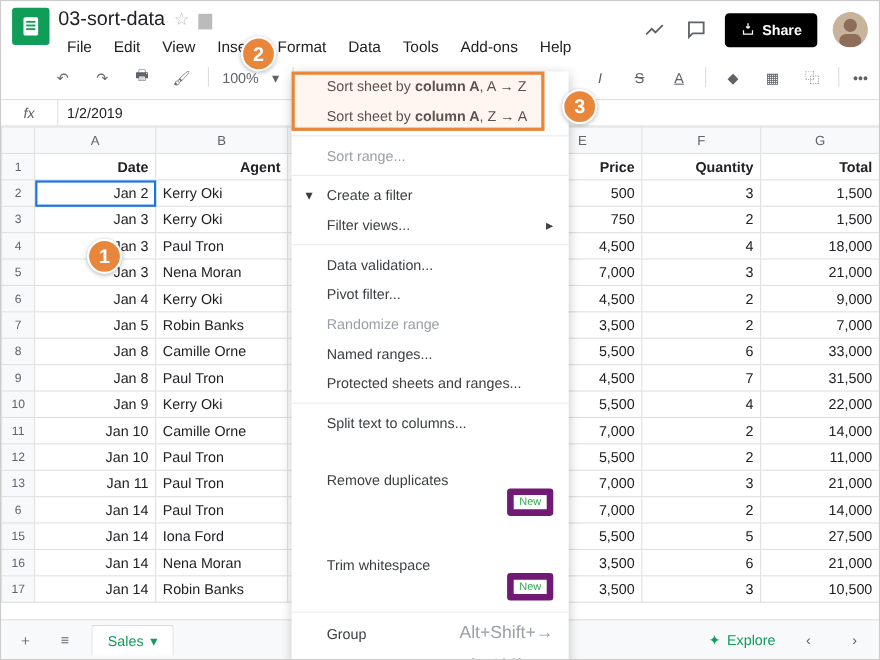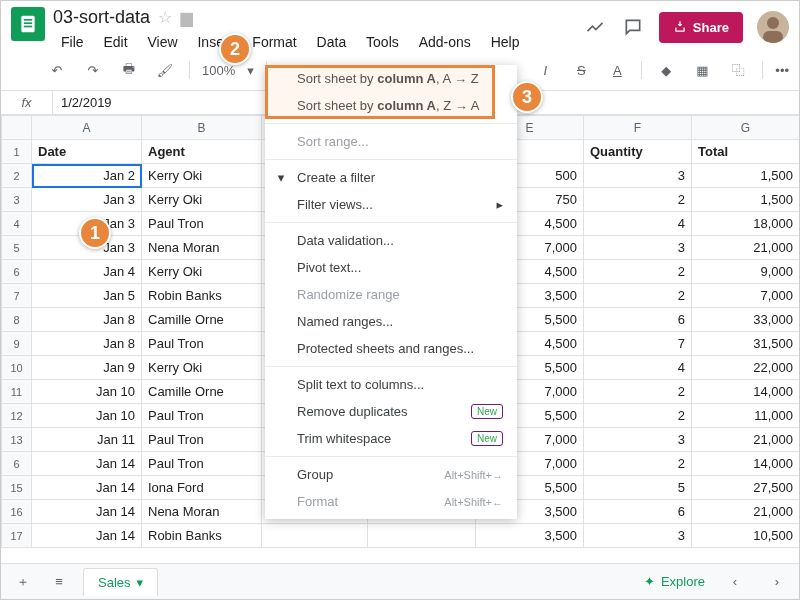--- a/index.html
+++ b/index.html
@@ -8,42 +8,42 @@
   .logo { width:34px; height:34px; background:#0f9d58; border-radius:3px; display:flex; align-items:center; justify-content:center; margin-right:8px; flex:0 0 34px;}
   .logo svg { width:20px; height:26px; }
   .title-area { flex:1; }
   .doc-title { display:flex; align-items:center; gap:8px; font-size:18px; color:#5f6368;}
   .doc-title .name { color:#202124; }
   .star, .folder { color:#bbb; font-size:16px; }
   .menus { margin-top:2px; font-size:14px; color:#202124;}
   .menu-item { display:inline-block; padding:4px 8px; cursor:pointer; }
   .header-right { display:flex; align-items:center; gap:14px; padding-top:4px;}
   .icon-btn { width:24px; height:24px; color:#5f6368; display:flex; align-items:center; justify-content:center; cursor:pointer;}
-  .share-btn { background:#be185d; color:#fff; font-weight:bold; font-size:13px; padding:8px 14px; border-radius:4px; display:flex; align-items:center; gap:6px; cursor:pointer;}
+  .share-btn { background:#000000; color:#fff; font-weight:bold; font-size:13px; padding:8px 14px; border-radius:4px; display:flex; align-items:center; gap:6px; cursor:pointer;}
   .avatar { width:32px; height:32px; border-radius:50%; background:#c8b39c; display:flex; align-items:center; justify-content:center; overflow:hidden;}
   .toolbar { display:flex; align-items:center; padding:4px 10px 8px 44px; gap:12px; border-bottom:1px solid #e0e0e0; color:#5f6368; font-size:13px;}
   .tb-sep { width:1px; height:18px; background:#ddd; }
   .fx-row { display:flex; align-items:center; border-bottom:1px solid #e0e0e0; font-size:13px; color:#5f6368;}
   .fx-label { width:52px; text-align:center; font-style:italic; padding:4px; border-right:1px solid #e0e0e0;}
   .fx-val { padding:4px 8px; color:#202124;}
   .grid { position:relative; font-size:13px; color:#202124;}
   table { border-collapse:collapse; width:100%; table-layout:fixed;}
   th,td { border:1px solid #e0e0e0; height:24px; padding:0 6px; white-space:nowrap; overflow:hidden;}
   th { background:#f8f9fa; font-weight:normal; color:#5f6368; text-align:center; font-size:12px;}
   .rowh { background:#f8f9fa; text-align:center; color:#5f6368; font-size:11px; width:30px;}
-  .hdr { font-weight:bold; text-align:left;}
+  .hdr { font-weight:bold; text-align:right;}
   .num { text-align:right; }
   .selcell { outline:2px solid #1a73e8; outline-offset:-2px; text-align:right;}
   
   .dropdown { position:absolute; left:264px; top:64px; width:252px; background:#fff; box-shadow:0 2px 10px rgba(0,0,0,.25); font-size:13px; color:#3c4043; z-index:50; padding-bottom:4px;}
   .dd-item { padding:6px 14px 6px 32px; position:relative; display:flex; align-items:center; justify-content:space-between; cursor:pointer;}
   .dd-sep { height:1px; background:#e8eaed; margin:4px 0;}
   .dd-disabled { color:#9aa0a6;}
-  .dd-new { border:1px solid #701a75; color:#34a853; font-size:10px; border-radius:3px; padding:1px 5px;}
-  .dd-sc { color:#9aa0a6; font-size:11px;}
+  .dd-new { border:6px solid #701a75; color:#34a853; font-size:10px; border-radius:3px; padding:1px 5px;margin-top:40px;}
+  .dd-sc { color:#9aa0a6; font-size:16px;}
   .dd-icon { position:absolute; left:8px; width:16px; text-align:center;}
   .highlight { position:absolute; left:264px; top:64px; width:230px; height:54px; border:3px solid #e8863b; background:rgba(255,200,150,.15); z-index:51; pointer-events:none;}
   
   .callout { position:absolute; width:32px; height:32px; border-radius:50%; background:#e8863b; color:#fff; font-weight:bold; font-size:18px; display:flex; align-items:center; justify-content:center; z-index:60; border:2px solid #fff; box-shadow:0 1px 4px rgba(0,0,0,.3);}
   .c1 { left:78px; top:216px;}
   .c2 { left:218px; top:32px;}
   .c3 { left:510px; top:80px;}
   
   .bottom { position:absolute; left:0; right:0; bottom:0; height:36px; border-top:1px solid #e0e0e0; background:#f8f9fa; display:flex; align-items:center; padding:0 10px; font-size:13px; color:#5f6368; justify-content:space-between;}
   .sheet-tab { background:#fff; border:1px solid #ddd; border-bottom:none; padding:6px 14px; color:#0f9d58; font-weight:500; border-radius:3px 3px 0 0; display:flex; align-items:center; gap:6px;}
@@ -363,21 +363,21 @@
     </div>
   <div class="dd-item">
       <span>Filter views...</span>
       <span>▸</span>
     </div>
   <div class="dd-sep"></div>
   <div class="dd-item">
       <span>Data validation...</span>
     </div>
   <div class="dd-item">
-      <span>Pivot text...</span>
+      <span>Pivot filter...</span>
     </div>
   <div class="dd-item dd-disabled">
       <span>Randomize range</span>
     </div>
   <div class="dd-item">
       <span>Named ranges...</span>
     </div>
   <div class="dd-item">
       <span>Protected sheets and ranges...</span>
     </div>

